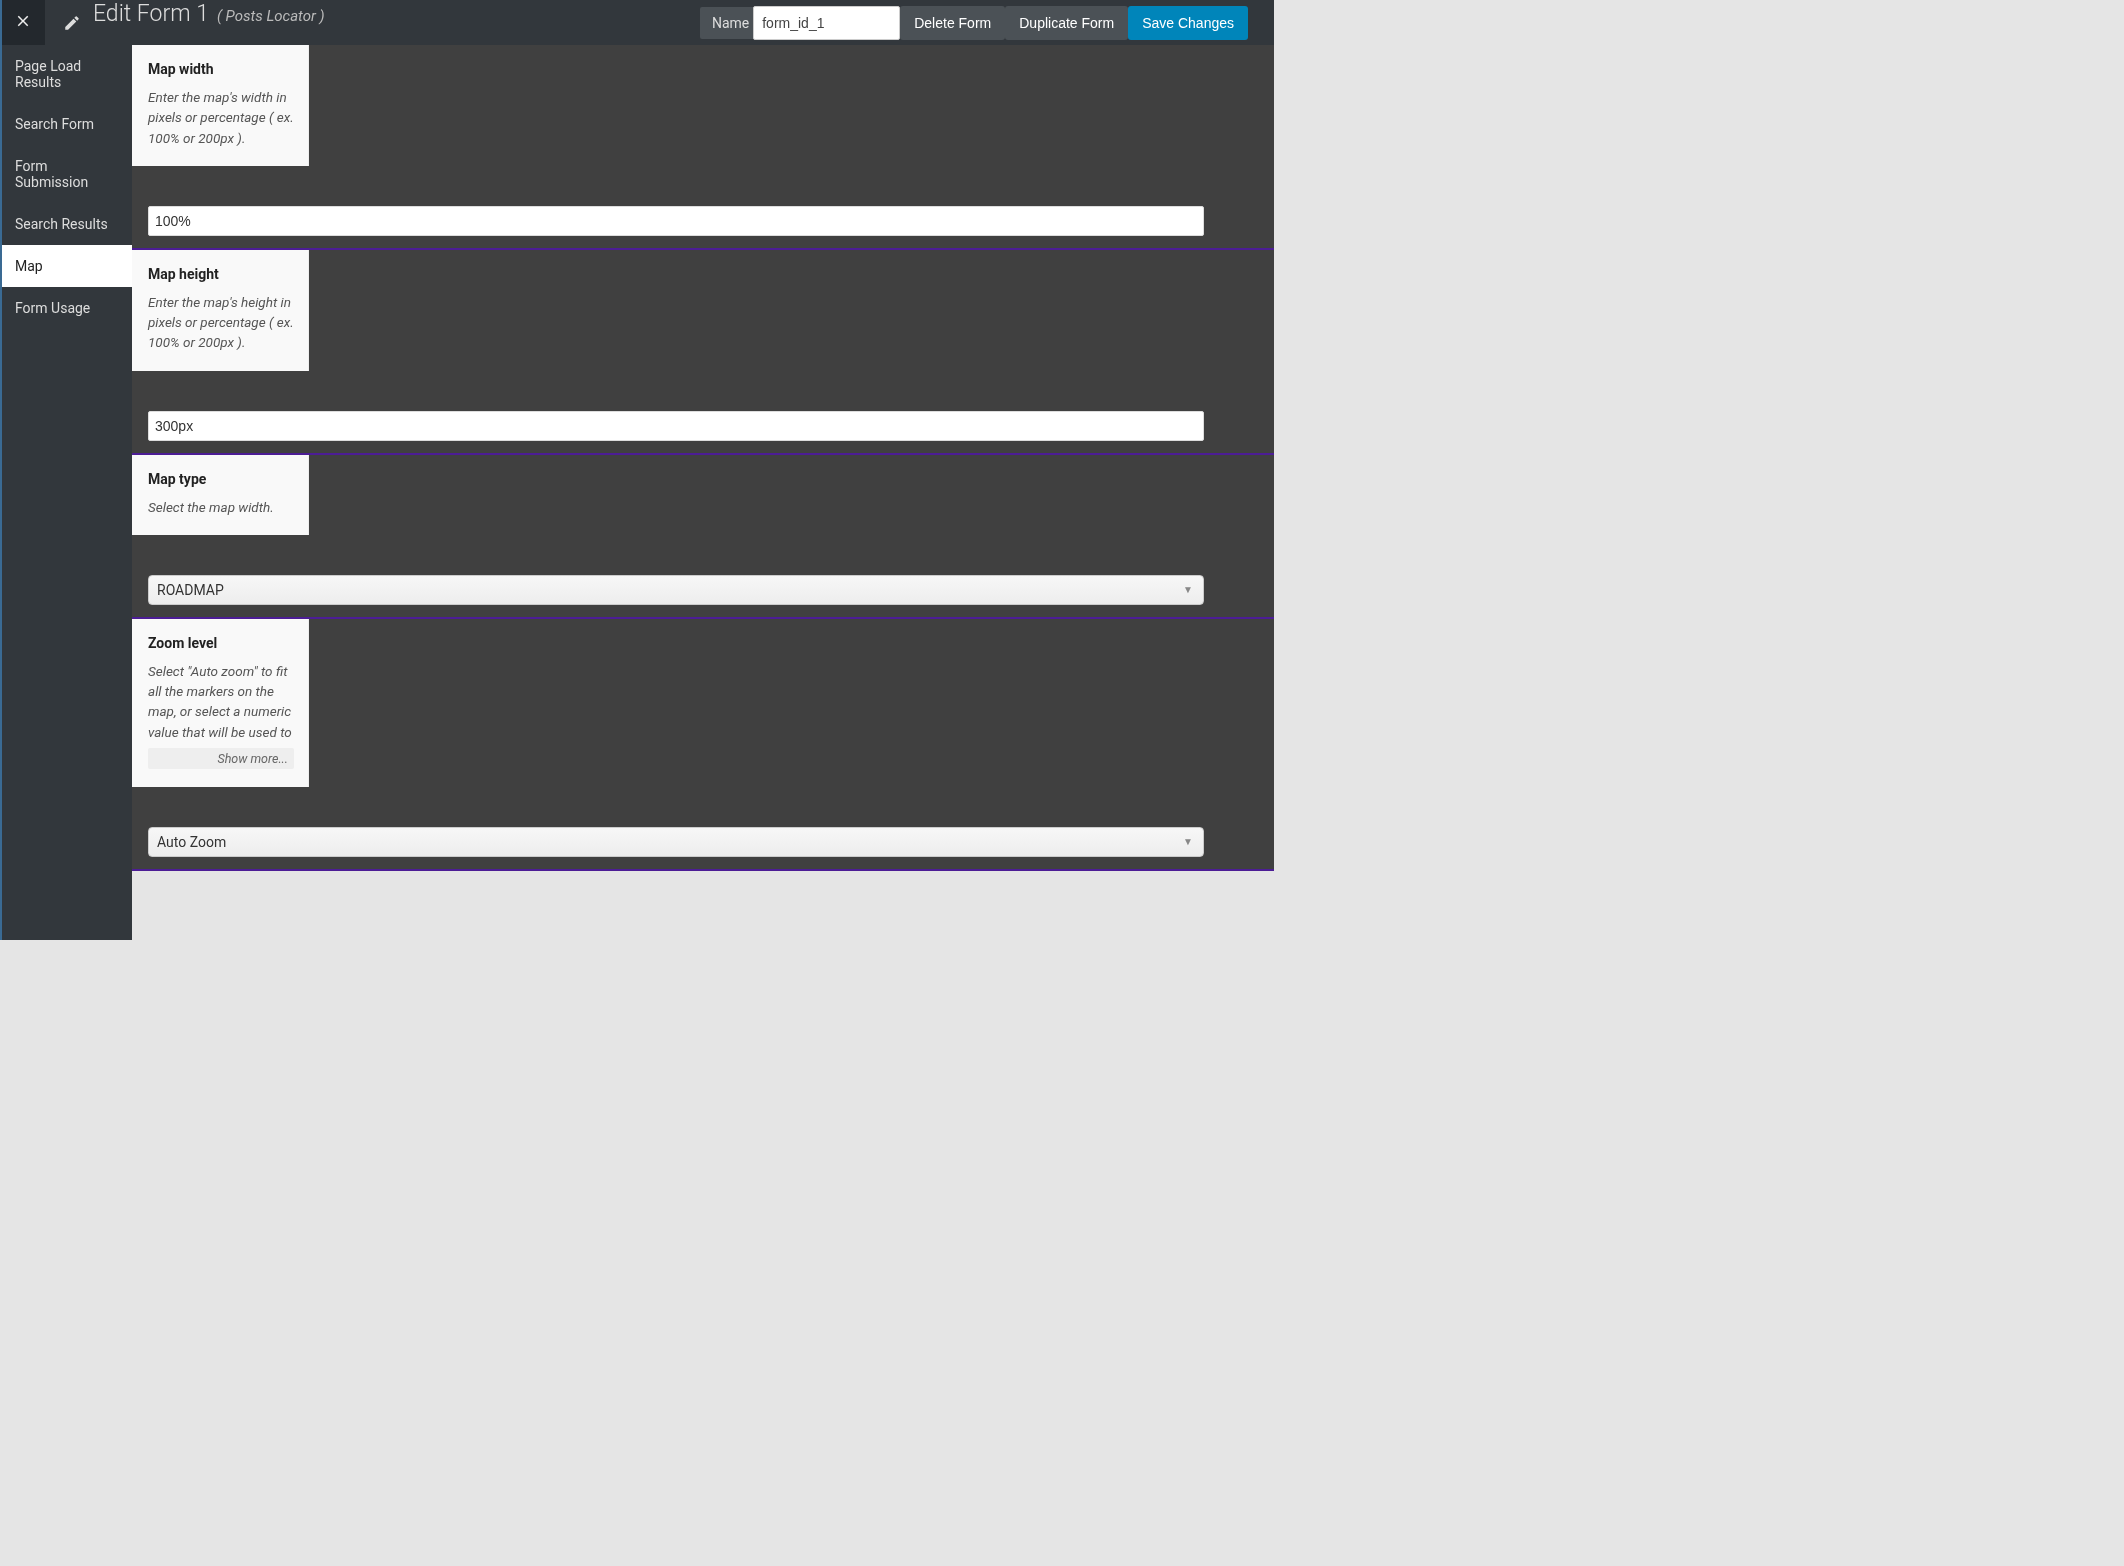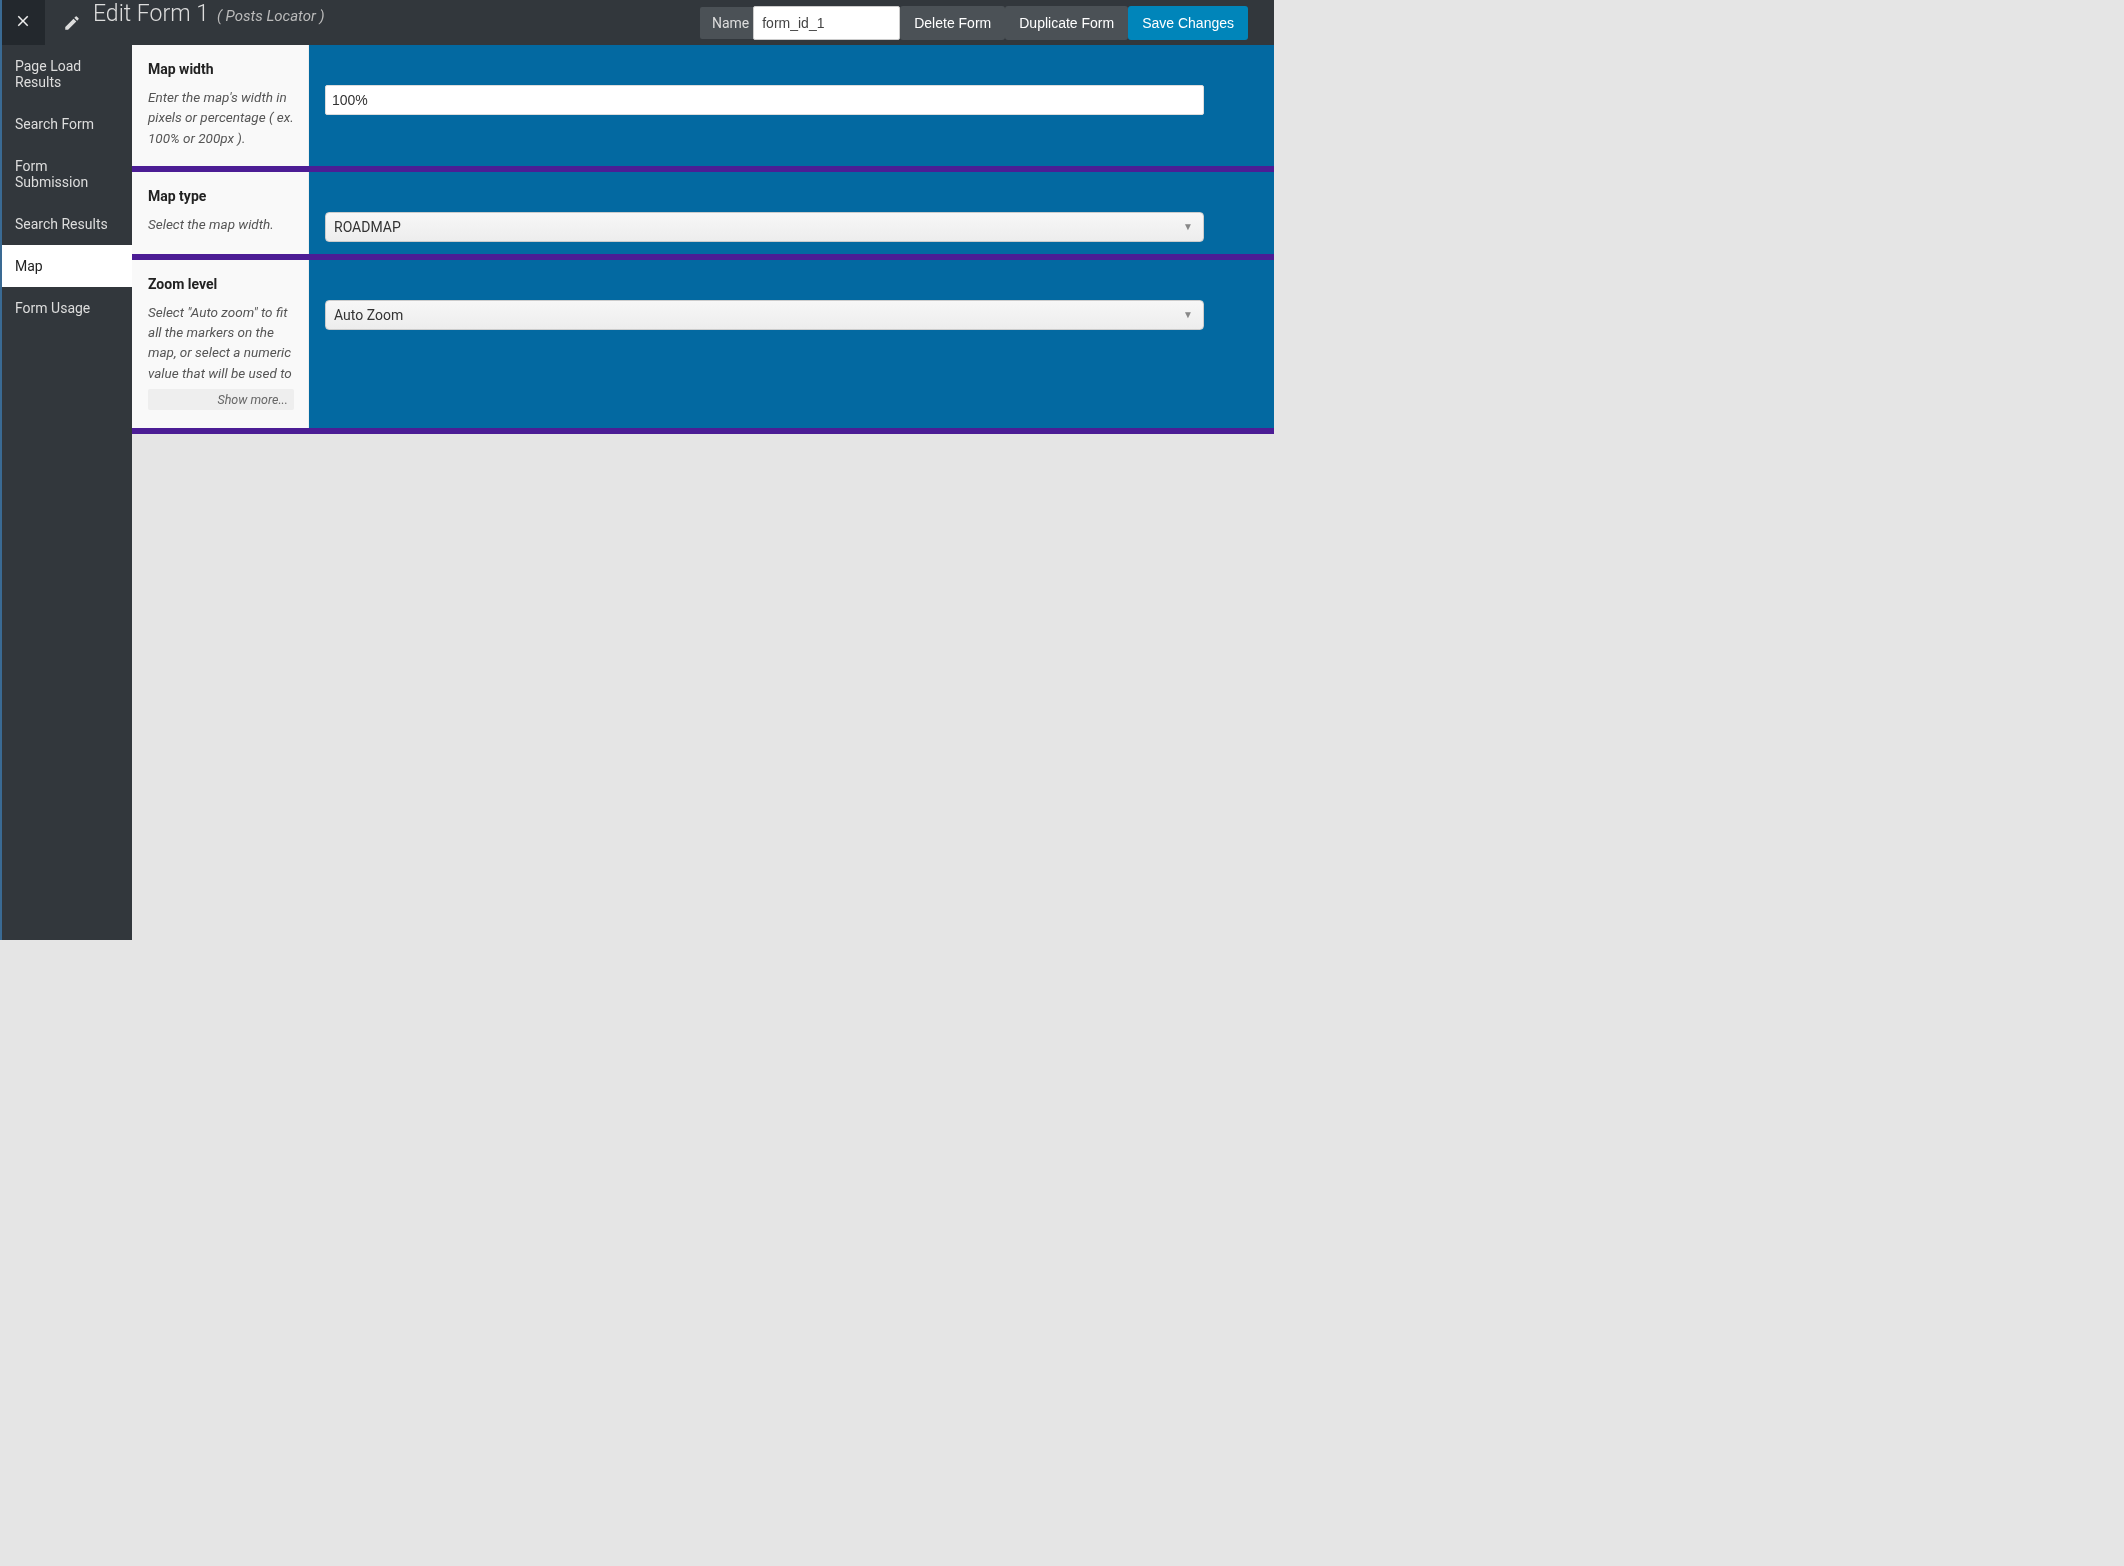--- a/index.html
+++ b/index.html
@@ -61,22 +61,23 @@
     .sidebar { width:132px; background:#32373c; flex-shrink:0; }
     .side-item {
       color:#ddd; font-size:14px; padding:13px 12px; cursor:pointer;
       border-left:3px solid transparent;
     }
     .side-item.active { background:#fff; color:#222; border-left-color:#fff; }
     .content { flex:1; background:#e5e5e5; overflow-y:auto; }
     .settings-panel { background:#fff; }
     .row {
       display:flex;
-      border-bottom:6px solid #4c1d95;
-      background:#0369a1;
+      border-bottom:2px solid #4c1d95;
+      background:#404040;
+      flex-direction:column;
     }
     .row-left {
       width:177px;
       padding:16px 14px 18px 16px;
       background:#f9f9f9;
       border-right:1px solid #eee;
     }
     .row-label { font-weight:700; color:#222; font-size:14px; margin-bottom:10px; }
     .row-desc { font-style:italic; color:#555; font-size:13.5px; line-height:1.5; }
     .row-right { flex:1; padding:12px 70px 12px 16px;margin-top:28px; }
@@ -150,20 +151,29 @@
       <div class="row">
         <div class="row-left">
           <div class="row-label">Map width</div>
           <div class="row-desc">Enter the map's width in pixels or percentage ( ex. 100% or 200px ).</div>
         </div>
         <div class="row-right">
           <input class="text-input" type="text" value="100%" style="">
         </div>
       </div>
 
+      <div class="row">
+        <div class="row-left">
+          <div class="row-label">Map height</div>
+          <div class="row-desc">Enter the map's height in pixels or percentage ( ex. 100% or 200px ).</div>
+        </div>
+        <div class="row-right">
+          <input class="text-input" type="text" value="300px" style="">
+        </div>
+      </div>
 
       <div class="row">
         <div class="row-left">
           <div class="row-label">Map type</div>
           <div class="row-desc">Select the map width.</div>
         </div>
         <div class="row-right">
           <div class="select-wrap">
             <span>ROADMAP</span>
             <span class="select-caret">▼</span>

